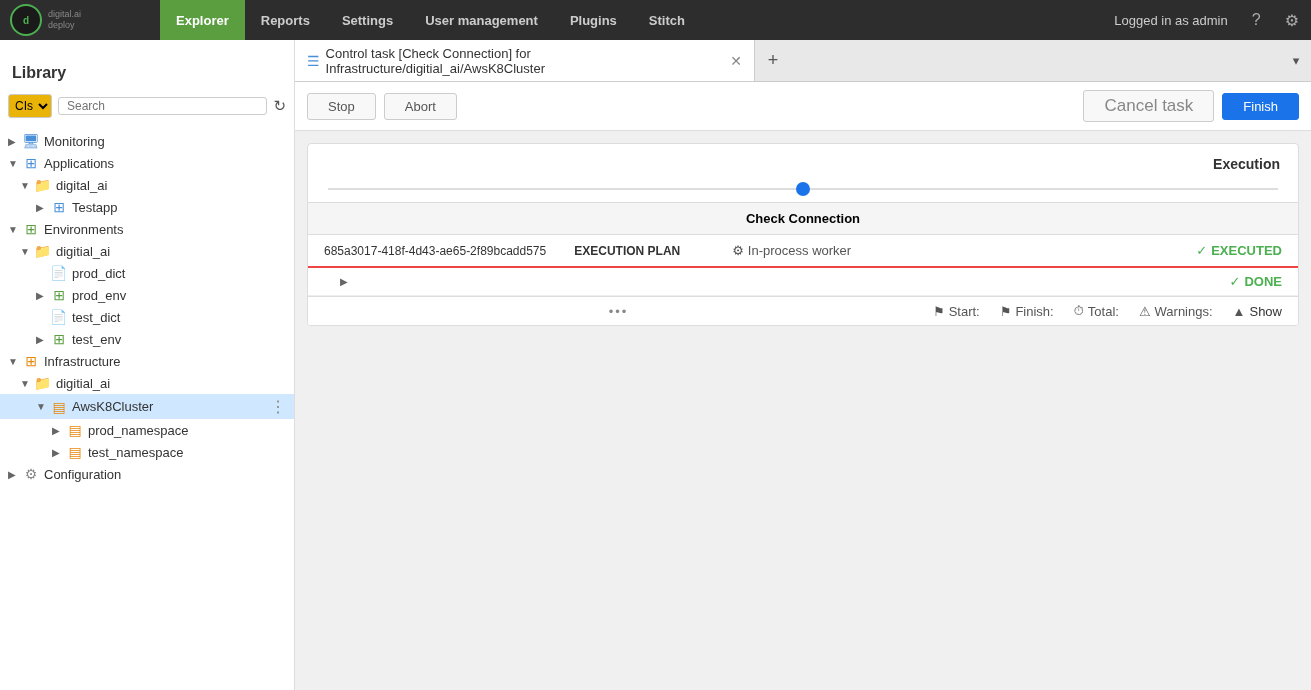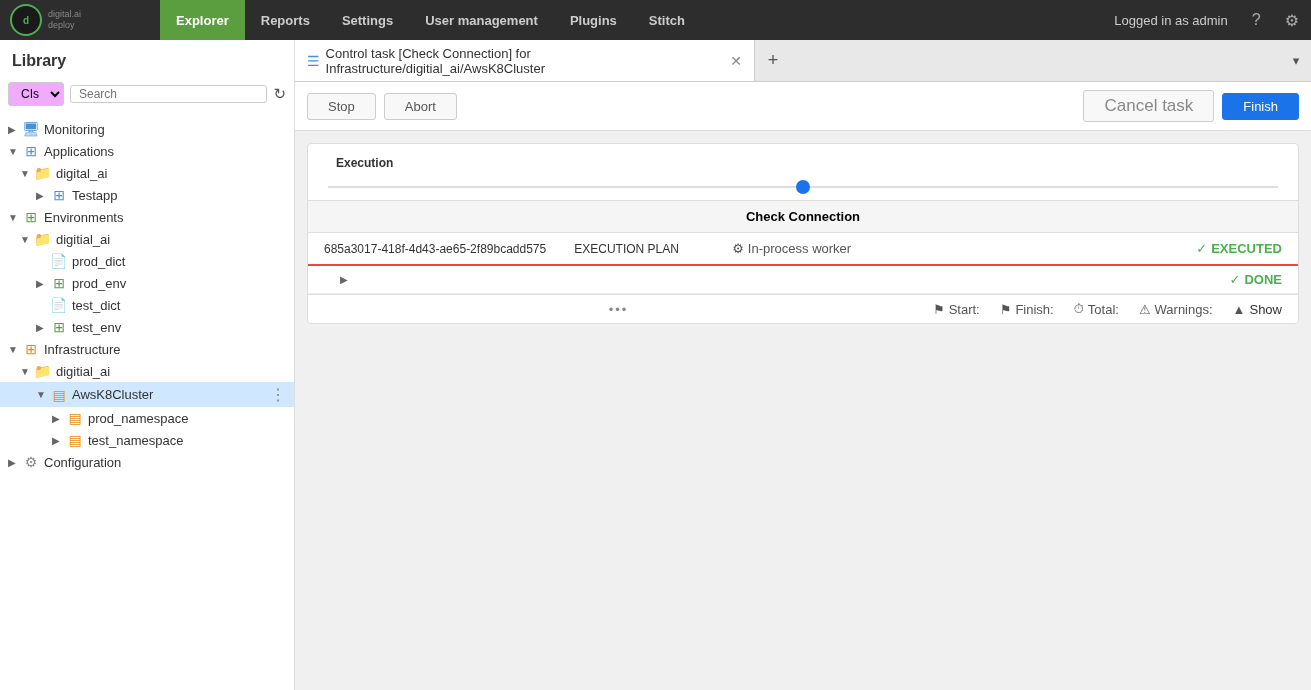--- a/index.html
+++ b/index.html
@@ -65,36 +65,36 @@
 
     
     .sidebar {
       width: 295px;
       background: #fff;
       border-right: 1px solid #ddd;
       overflow-y: auto;
       flex-shrink: 0;
     }
     .library-header {
-      padding: 12px 12px 8px;
+      padding: 24px 12px 8px;
       font-size: 16px;
       font-weight: bold;
       color: #333;
     }
     .sidebar-toolbar {
       display: flex;
       align-items: center;
       gap: 6px;
       padding: 4px 8px 8px;
     }
     .cls-select {
       border: 1px solid #ccc;
       border-radius: 3px;
-      padding: 3px 8px;
-      background: #f0abfc;
+      padding: 3px 2px;
+      background: #eab308;
       font-size: 12px;
       cursor: pointer;
     }
     .search-box {
       flex: 1;
       border: 1px solid #ccc;
       border-radius: 3px;
       padding: 1px 8px;
       font-size: 12px;
       outline: none;
@@ -232,24 +232,24 @@
     }
 
     
     .execution-section {
       background: #fff;
       border: 1px solid #ddd;
       border-radius: 4px;
       overflow: hidden;
     }
     .execution-header {
-      padding: 12px 28px;
-      text-align: left;
+      padding: 12px 18px;
+      text-align: right;
       font-weight: bold;
-      font-size: 12px;
+      font-size: 14px;
       color: #333;
     }
     .progress-bar-area {
       display: flex;
       align-items: center;
       padding: 4px 20px 12px;
       position: relative;
     }
     .progress-line {
       flex: 1;
@@ -282,21 +282,21 @@
       border-bottom: 1px solid #ddd;
     }
     .exec-row {
       display: flex;
       align-items: center;
       padding: 8px 16px;
       border-bottom: 2px solid #ef4444;
       gap: 28px;
     }
     .exec-id { color: #333; font-size: 12px; min-width: 220px; }
-    .exec-plan-label { color: #333; font-size: 12px; font-weight: normal; min-width: 130px; }
+    .exec-plan-label { color: #333; font-size: 12px; font-weight: bold; min-width: 130px; }
     .exec-worker { display: flex; align-items: center; gap: 4px; color: #555; font-size: 12px; }
     .exec-status { margin-left: auto; font-size: 12px; display: flex; align-items: center; gap: 4px; }
     .status-executed { color: #4caf50; font-weight: bold; }
     .status-done { color: #4caf50; font-weight: bold; }
     .check-icon { color: #4caf50; }
 
     .sub-row {
       display: flex;
       align-items: center;
       padding: 6px 16px 6px 32px;

